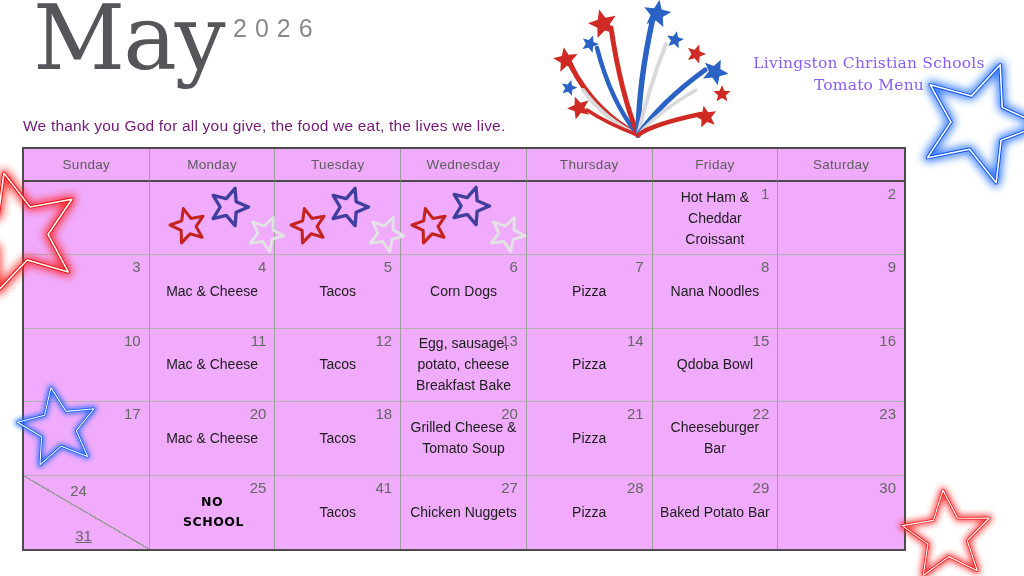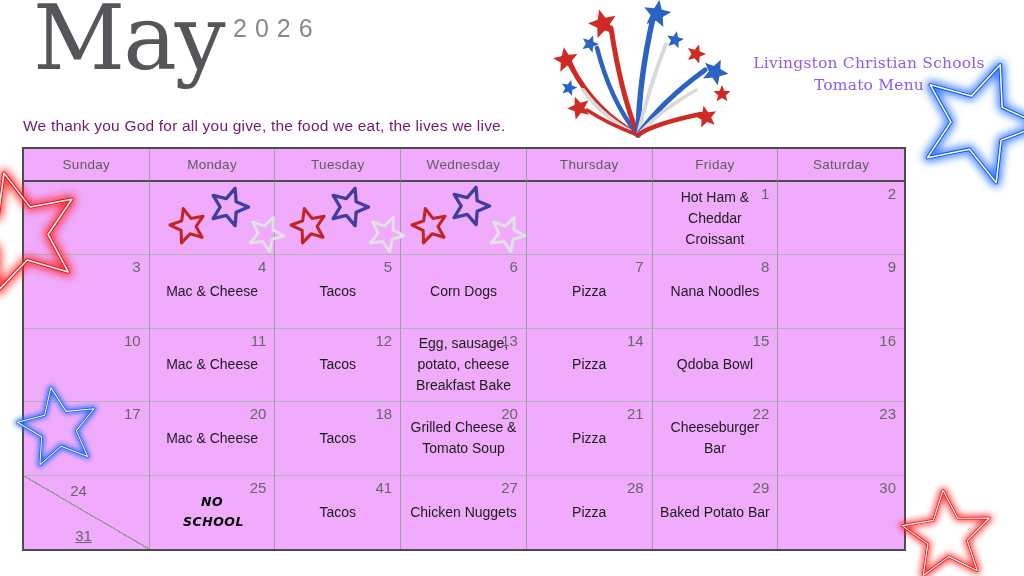--- a/index.html
+++ b/index.html
@@ -51,21 +51,21 @@
     position:absolute;left:0;top:0;right:0;bottom:0;
     display:flex;align-items:center;justify-content:center;
     text-align:center;
   }
   .menu-inner{
     display:inline-block;max-width:112px;
     font-size:14px;color:#1c1c1c;line-height:1.5;
   }
   .cell.marker .menu-inner{
     max-width:58px;font-family:"DejaVu Sans",sans-serif;
-    font-size:12.5px;font-weight:800;font-style:italic;
+    font-size:12.5px;font-weight:800;
     color:#000;letter-spacing:0.5px;line-height:1.6;
   }
   .cell.diagonal::before{
     content:"";position:absolute;left:0;top:0;right:0;bottom:0;
     background:linear-gradient(to top right,
       transparent calc(50% - 0.7px),#9a9a9a calc(50% - 0.7px),
       #9a9a9a calc(50% + 0.7px),transparent calc(50% + 0.7px));
   }
   .cell .date.date24{top:6px;left:37%;right:auto;}
   .cell .date.date31{top:auto;bottom:5px;left:41%;right:auto;text-decoration:underline;}

